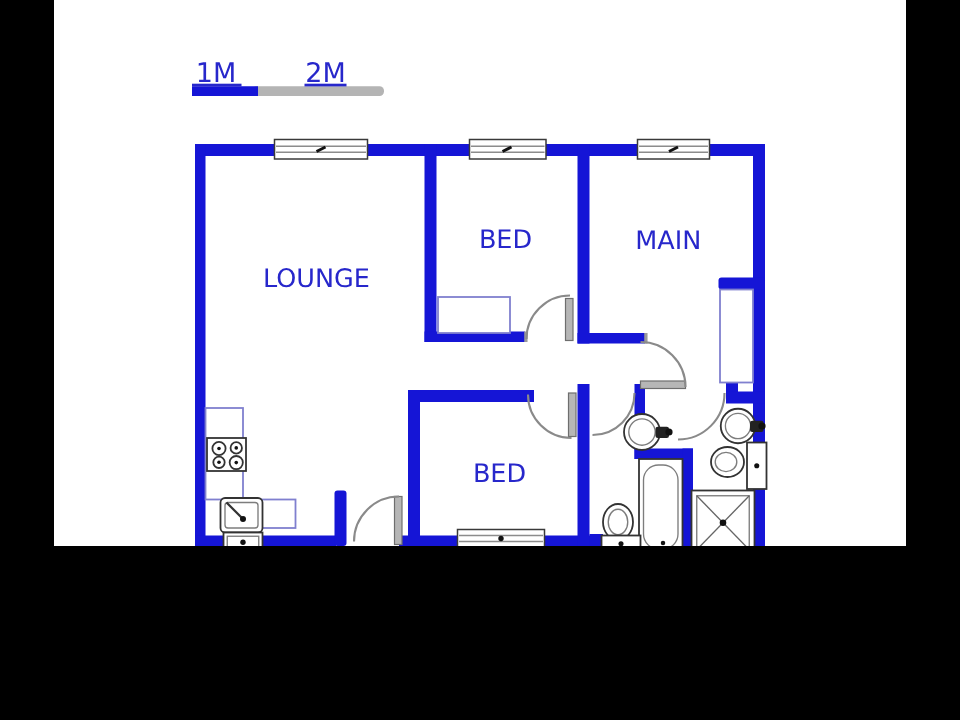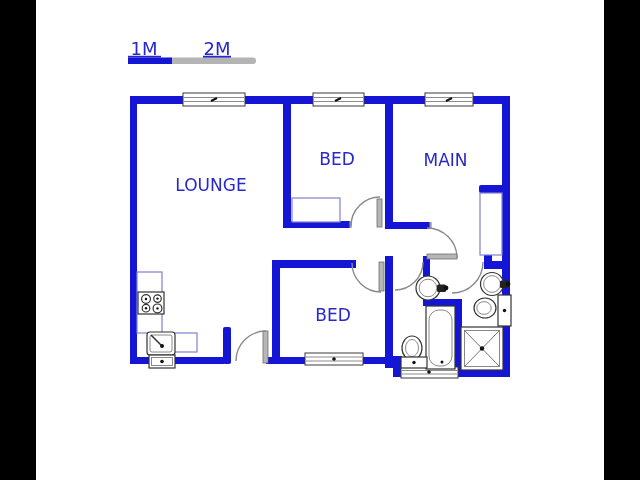--- a/index.html
+++ b/index.html
@@ -1,16 +1,16 @@
 <!DOCTYPE html>
 <html style="--wall: #1515d6; --label: #2727cb;"><head>
 <meta charset="utf-8">
 <style>
   html,body{margin:0;padding:0;background:#000;}
-  #screen{position:relative;width:640px;height:480px;overflow:hidden;background:#fff;}
+  #screen{position:relative;width:640px;height:364px;overflow:hidden;background:#fff;}
   svg{position:absolute;top:0;left:0;display:block;}
   .pillar{fill:#000;}
   .wall{fill:var(--wall,#1515d6);}
   .furn{fill:#ffffff;stroke:#8080cf;stroke-width:1.2;}
   .win{fill:#ffffff;stroke:#3a3a3a;stroke-width:1;}
   .winline{stroke:#8c8c8c;stroke-width:1;}
   .tick{stroke:#111;stroke-width:2;}
   .leaf{fill:#b6b6b6;stroke:#6e6e6e;stroke-width:0.8;}
   .arc{fill:none;stroke:#8a8a8a;stroke-width:1.4;}
   .fix{fill:#ffffff;stroke:#333;stroke-width:1.2;}

